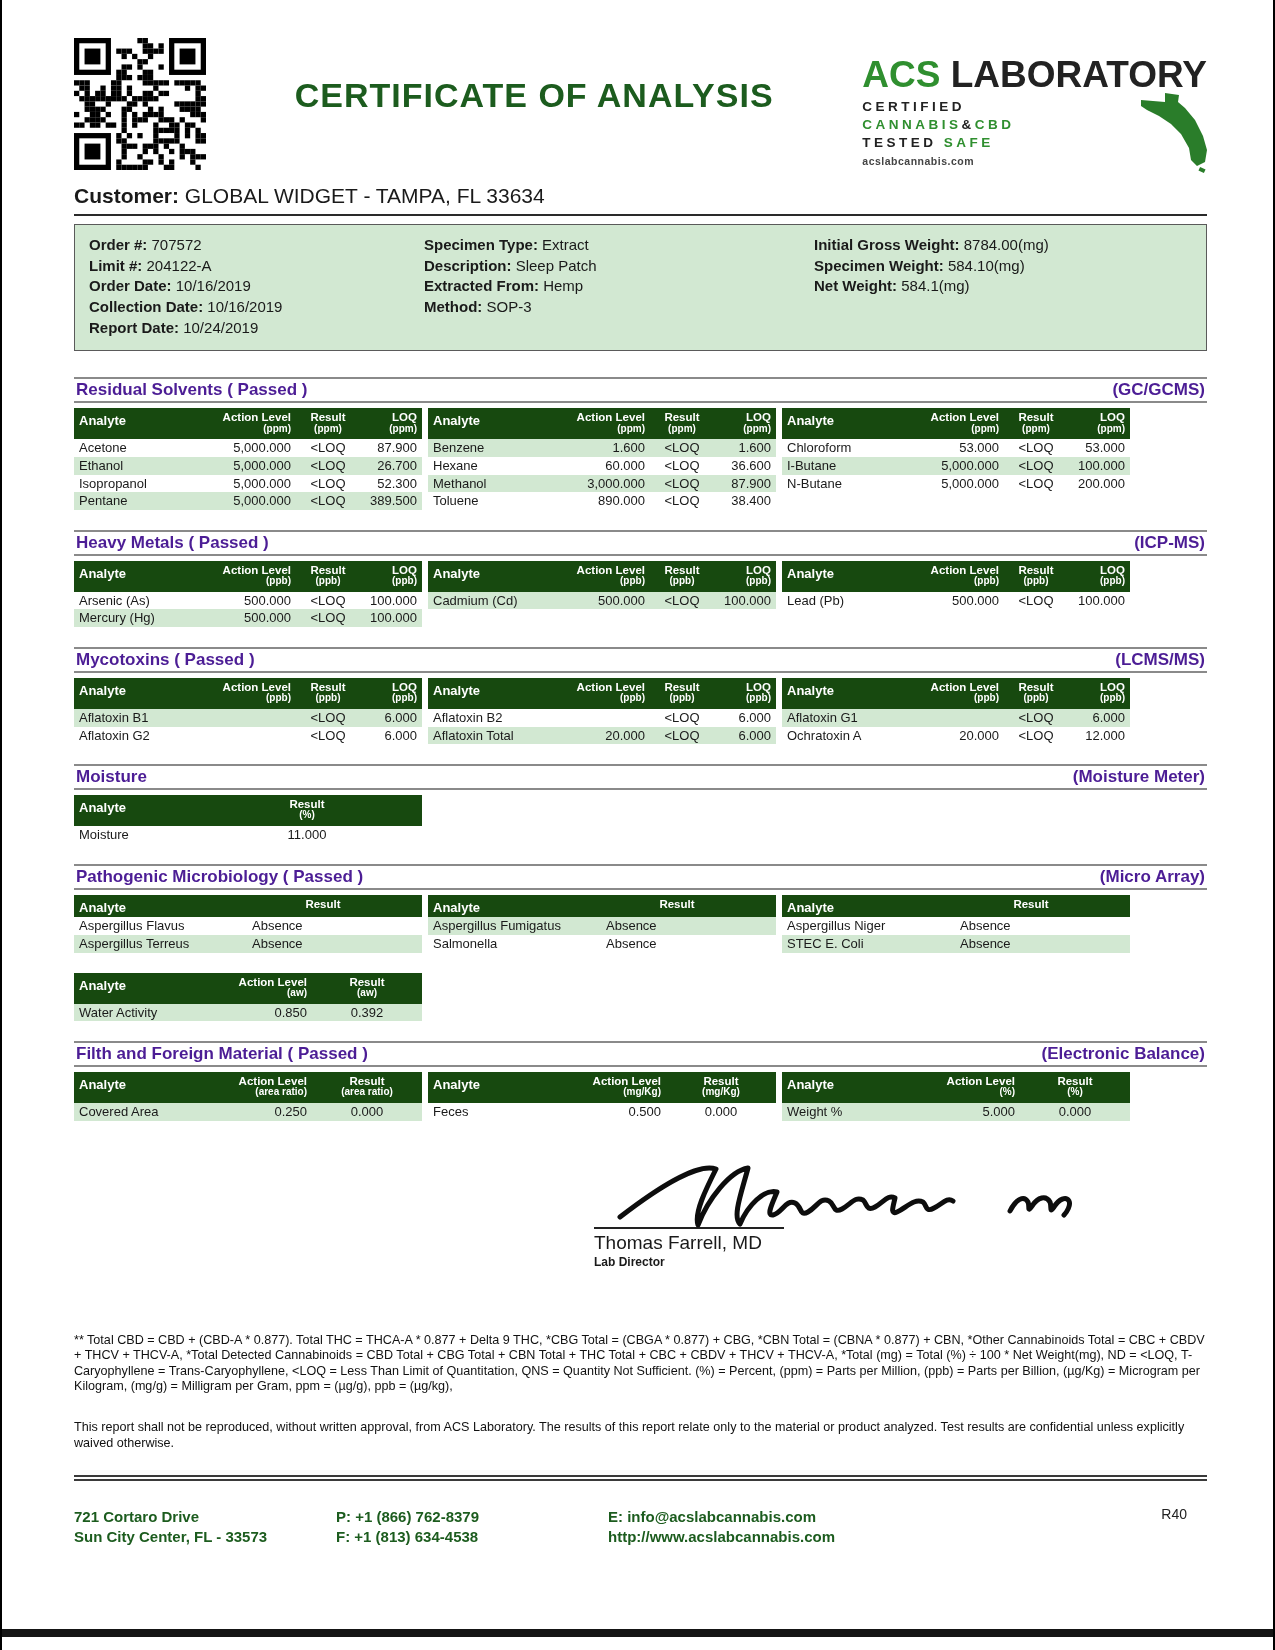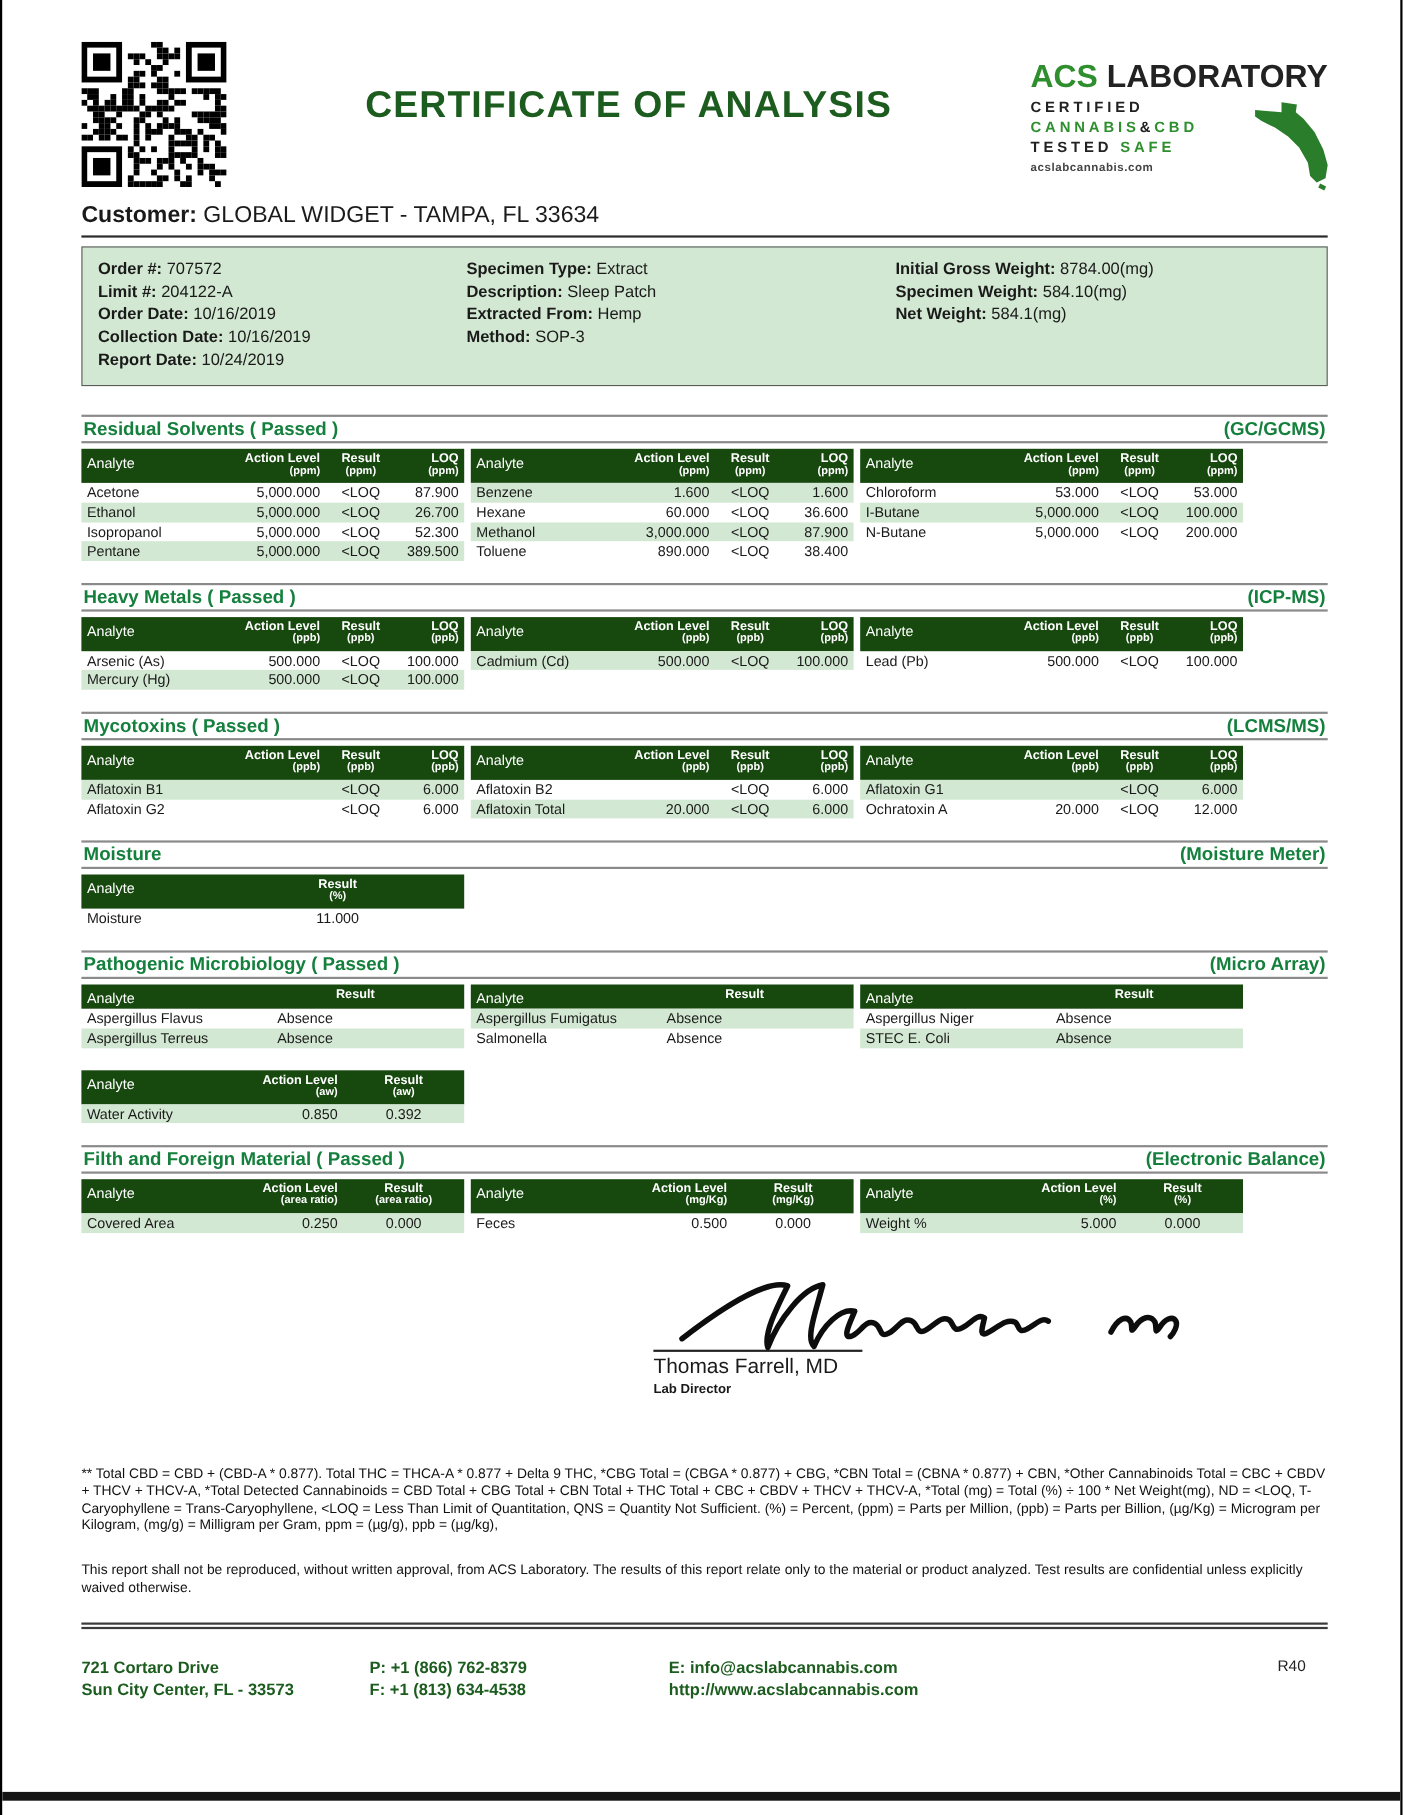--- a/index.html
+++ b/index.html
@@ -15,21 +15,21 @@
         border-left:2px solid #000;border-right:2px solid #000;overflow:hidden;}
   .content{padding:38px 66px 0 72px;}
 
   
   .hdr{display:flex;align-items:flex-start;margin-bottom:4px;height:142px;}
   .qr{width:132px;height:132px;flex:0 0 132px;}
   .qr svg{width:132px;height:132px;display:block;}
   .hdr-title{flex:1;text-align:center;padding-top:38px;font-size:34px;font-weight:bold;
              letter-spacing:1px;color:var(--title-green);}
   .logo{flex:0 0 236px;position:relative;padding-top:16px;}
-  .logo-line1{font-size:29px;letter-spacing:0px;white-space:nowrap;}
+  .logo-line1{font-size:37px;letter-spacing:0px;white-space:nowrap;}
   .logo-acs{color:var(--logo-green);font-weight:bold;}
   .logo-lab{color:#222;font-weight:600;}
   .logo-row{font-size:13.5px;font-weight:bold;letter-spacing:3.5px;margin-top:3px;white-space:nowrap;}
   .lg-black{color:#222;} .lg-green{color:var(--logo-green);}
   .logo-site{font-size:10.5px;font-weight:bold;color:#444;letter-spacing:.5px;margin-top:5px;}
   .florida{position:absolute;right:-6px;top:52px;}
 
   
   .customer{font-size:21px;border-bottom:2px solid #2a2a2a;padding-bottom:6px;margin-bottom:8px;}
   .customer b{font-weight:bold;}
@@ -39,29 +39,29 @@
            padding:10px 14px 12px 14px;margin-bottom:26px;min-height:116px;}
   .infocol{font-size:15px;line-height:1.38;}
   .infocol.c1{width:335px;} .infocol.c2{width:390px;} .infocol.c3{flex:1;}
   .info-line b{font-weight:bold;}
 
   
   .tsec{margin-bottom:20px;}
   .section-bar{display:flex;justify-content:space-between;align-items:center;
                border-top:2px solid #8a8a8a;border-bottom:2px solid #8a8a8a;
                padding:1px 2px;margin-bottom:5px;}
-  .section-title,.section-method{font-size:17px;font-weight:bold;color:#15803d;}
+  .section-title,.section-method{font-size:17px;font-weight:bold;color:#4c1d95;}
   .groups{display:flex;gap:6px;align-items:flex-start;}
   .group{flex:0 0 auto;}
   .thead{display:grid;background:var(--dg);color:#fff;min-height:31px;align-items:start;padding:2px 0 2px 0;}
   .hcell{padding:1px 5px;line-height:1.05;}
   .hname{font-size:11.5px;font-weight:bold;}
   .hunit{font-size:10px;font-weight:bold;}
   .hunit:empty{display:none;}
-  .hcell.c0 .hname{font-size:13px;font-weight:normal;margin-top:3px;}
+  .hcell.c0 .hname{font-size:13px;font-weight:bold;margin-top:3px;}
   .trow{display:grid;}
   .trow.shaded{background:var(--lg);}
   .tcell{font-size:13px;padding:1px 5px;line-height:1.2;}
   .tcell.c0{text-align:left;}
   .tcell.c1,.hcell.c1{text-align:right;}
   .tcell.c2,.hcell.c2{text-align:center;}
   .tcell.c3,.hcell.c3{text-align:right;}
   
   .cols-res4 .thead,.cols-res4 .trow{grid-template-columns:122px 100px 64px 62px;width:348px;}
   .cols-micro .thead,.cols-micro .trow{grid-template-columns:150px 198px;width:348px;}

